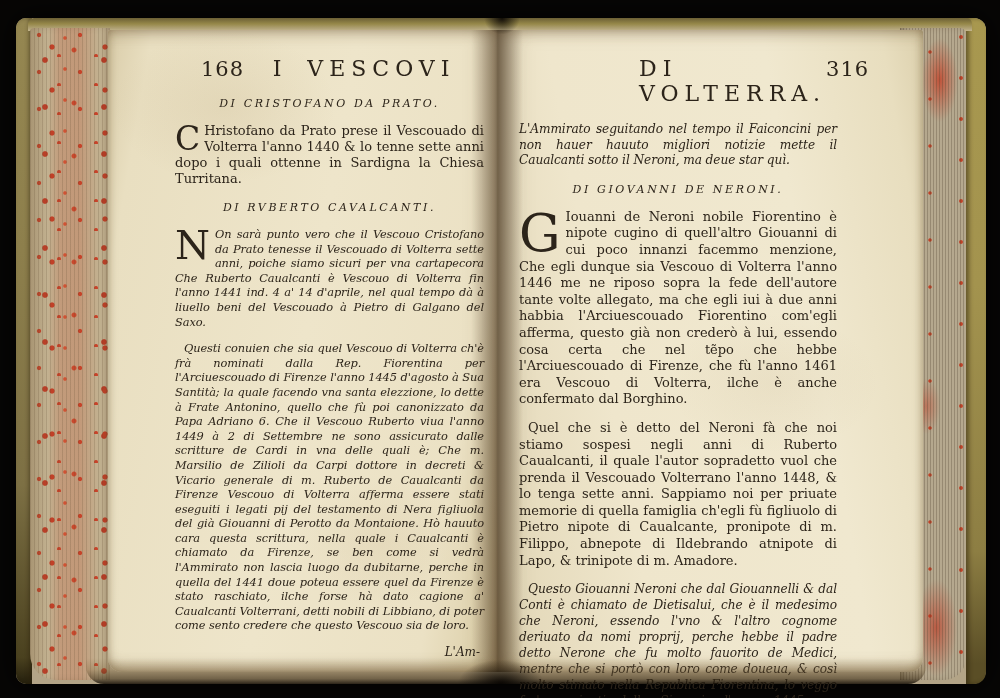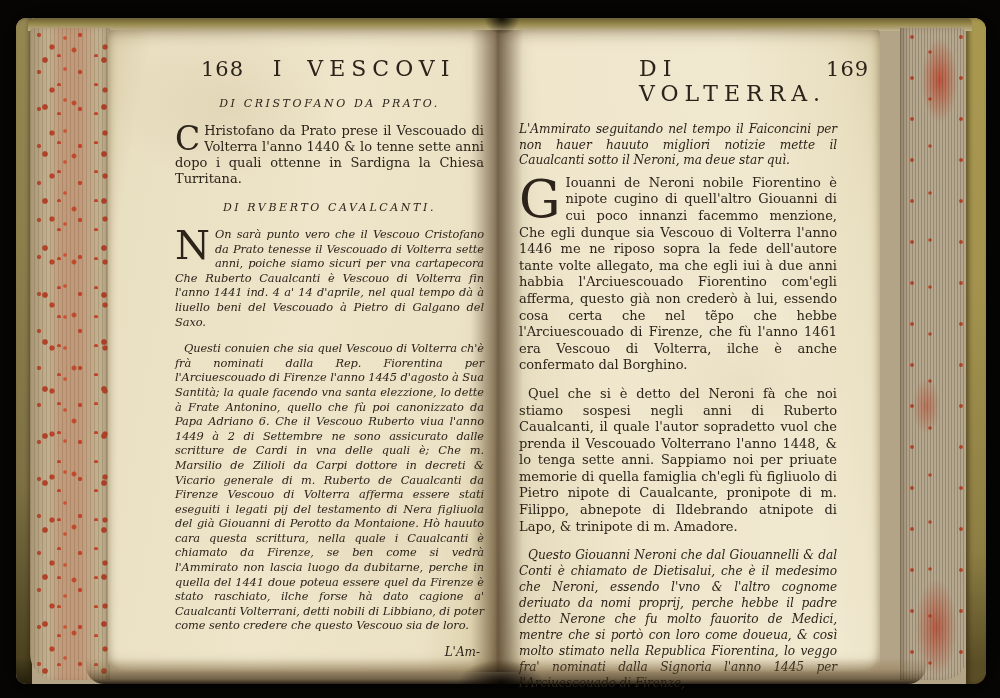--- a/index.html
+++ b/index.html
@@ -82,20 +82,21 @@
   .page.right{
     left:481px;width:383px;border-radius:0 2px 14px 0;
     background:
       radial-gradient(ellipse 150px 100px at 65% 55%,rgba(150,120,70,.07),rgba(0,0,0,0) 70%),
       linear-gradient(80deg,#cdbf9a 0%,#e4d9ba 6%,#efe6cc 30%,#f0e8cf 70%,#e8debf 92%,#dcd0ad 100%);
     box-shadow:
       inset 18px 0 26px -10px rgba(84,58,28,.55),
       inset -6px 0 9px -4px rgba(110,85,50,.35),
       inset 0 10px 14px -9px rgba(100,75,40,.40),
       inset 0 -12px 16px -10px rgba(100,75,40,.40);
+    padding-left: 43px;
   }
 
   .gutter{
     position:absolute;left:455px;top:12px;width:52px;height:642px;
     background:linear-gradient(90deg,rgba(0,0,0,0) 0%,rgba(58,38,16,.34) 46%,rgba(40,24,8,.42) 52%,rgba(0,0,0,0) 100%);
     pointer-events:none;
   }
   .gutter-top{
     position:absolute;left:462px;top:0;width:48px;height:34px;
     background:radial-gradient(ellipse 24px 22px at 50% 0%,rgba(12,8,4,.95),rgba(0,0,0,0) 75%);
@@ -170,25 +171,26 @@
         <div class="catchword-row">
           <span class="catchword">L'Am-</span>
         </div>
       </div>
     </div>
 
     <div class="page right">
       <div class="text-block tb-right">
         <div class="running-head">
           <span class="head-title">DI VOLTERRA.</span>
-          <span class="pagenum">169</span>
+          <span class="pagenum">316</span>
         </div>
 
         <p class="italic intro">L'Ammirato seguitando nel tempo il Faiconcini per non hauer hauuto migliori notizie mette il Caualcanti sotto il Neroni, ma deue star quì.</p>
 
+        <h2 class="sec-heading">DI GIOVANNI DE NERONI.</h2>
         <p class="roman"><span class="dropcap dc-3">G</span><span>Iouanni de Neroni nobile Fiorentino è nipote cugino di quell'altro Giouanni di cui poco innanzi facemmo menzione, Che egli dunque sia Vescouo di Volterra l'anno 1446 me ne riposo sopra la fede dell'autore tante volte allegato, ma che egli iui à due anni habbia l'Arciuescouado Fiorentino com'egli afferma, questo già non crederò à lui, essendo cosa certa che nel tẽpo che hebbe l'Arciuescouado di Firenze, che fù l'anno 1461 era Vescouo di Volterra, ilche è anche confermato dal Borghino.</span></p>
         <p class="roman indent">Quel che si è detto del Neroni fà che noi stiamo sospesi negli anni di Ruberto Caualcanti, il quale l'autor sopradetto vuol che prenda il Vescouado Volterrano l'anno 1448, &amp; lo tenga sette anni. Sappiamo noi per priuate memorie di quella famiglia ch'egli fù figliuolo di Pietro nipote di Caualcante, pronipote di m. Filippo, abnepote di Ildebrando atnipote di Lapo, &amp; trinipote di m. Amadore.</p>
         <p class="italic closing indent">Questo Giouanni Neroni che dal Giouannelli &amp; dal Conti è chiamato de Dietisalui, che è il medesimo che Neroni, essendo l'vno &amp; l'altro cognome deriuato da nomi proprij, perche hebbe il padre detto Nerone che fu molto fauorito de Medici, mentre che si portò con loro come doueua, &amp; così molto stimato nella Republica Fiorentina, lo veggo fra' nominati dalla Signoria l'anno 1445 per l'Arciuescouado di Firenze,</p>
 
       </div>
     </div>
 
     <div class="gutter"></div>
     <div class="gutter-top"></div>
     <div class="bottom-pages"></div>

